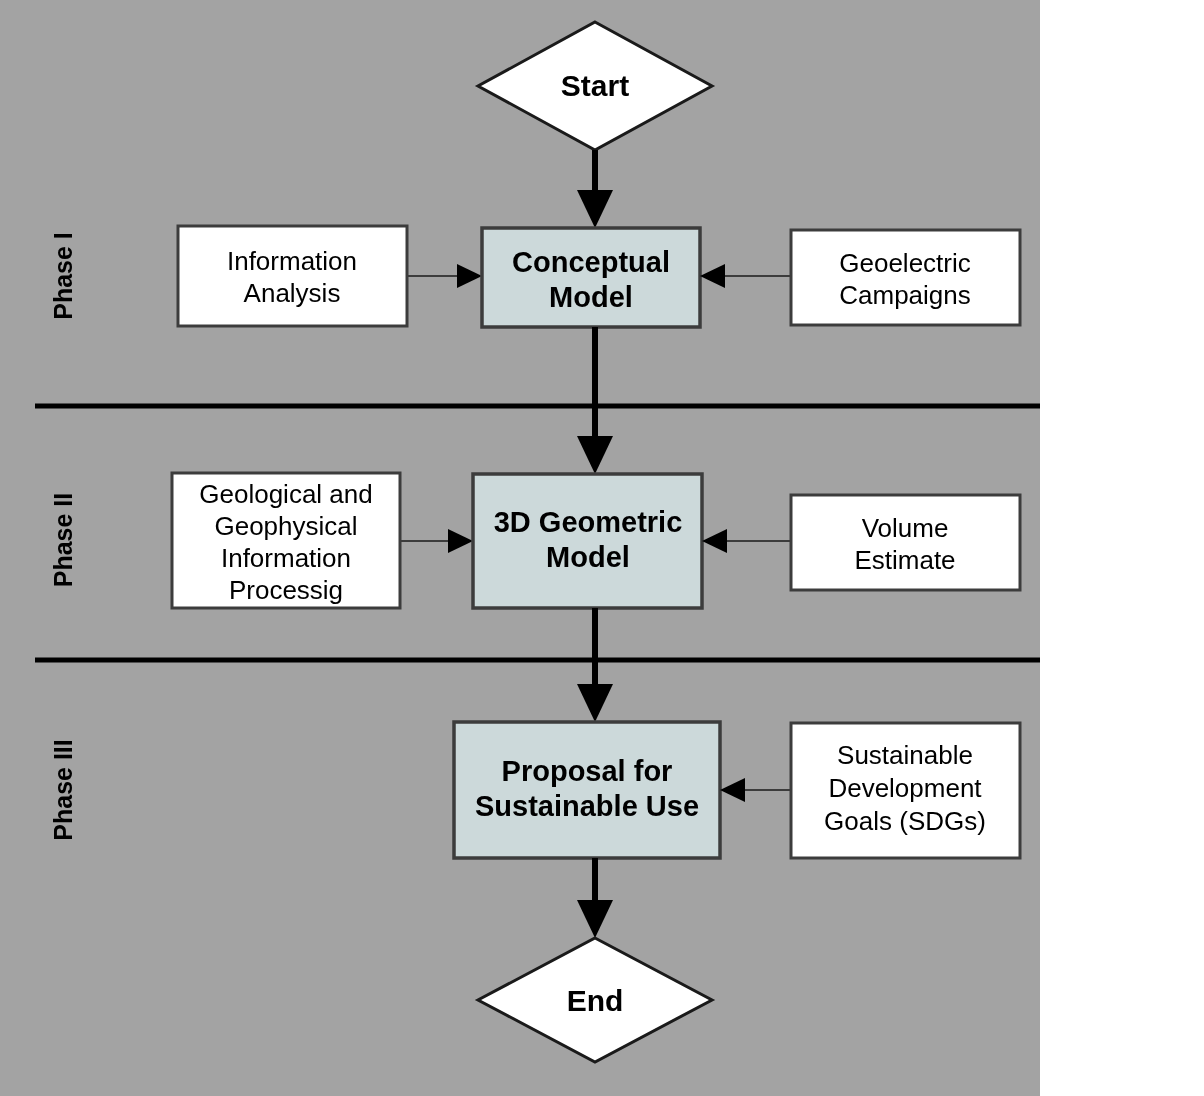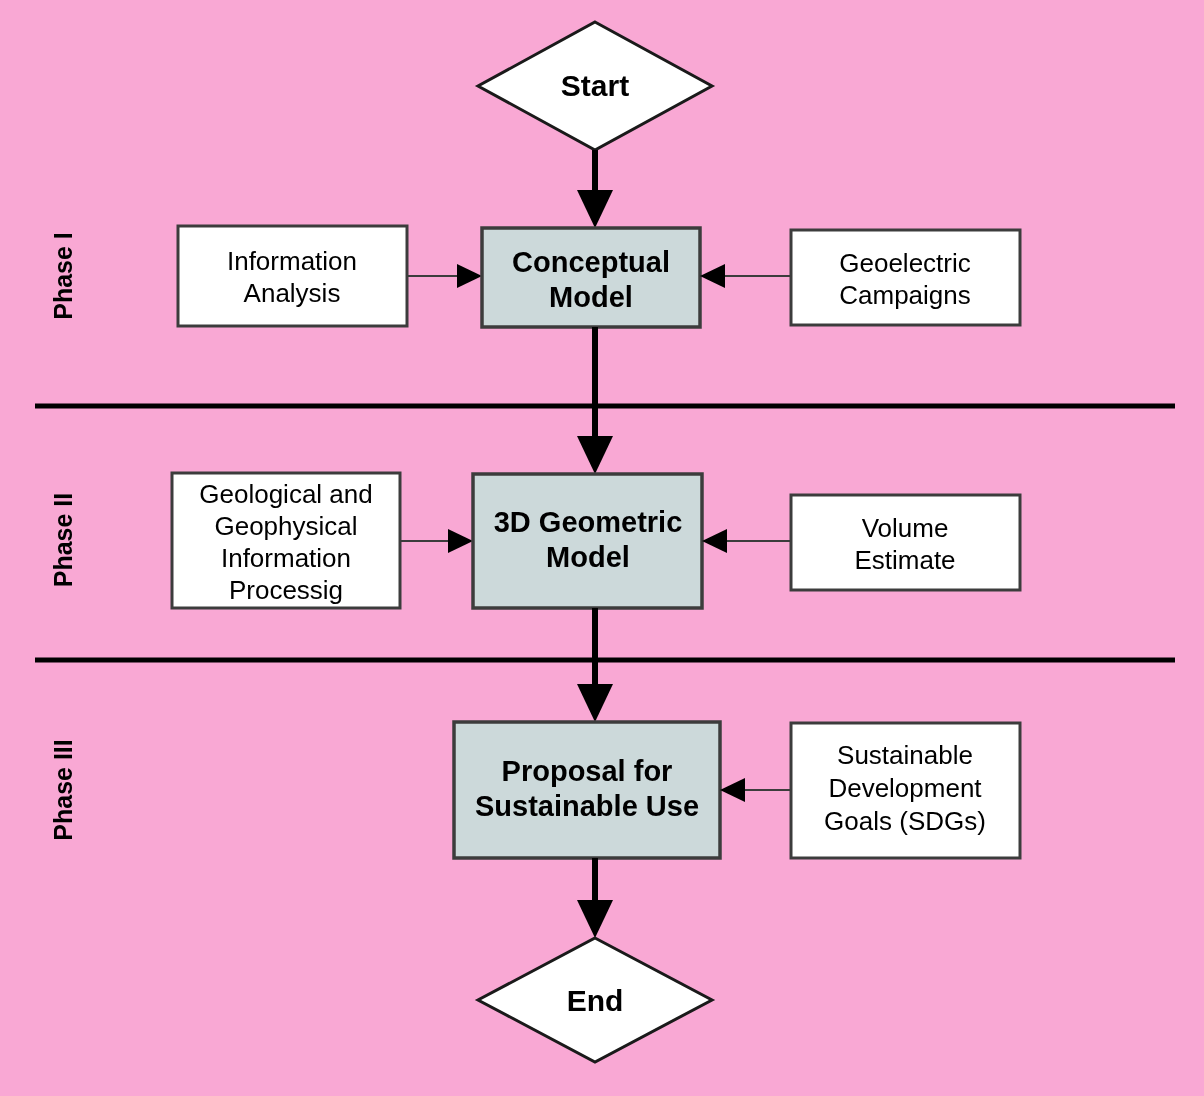--- a/index.html
+++ b/index.html
@@ -6,23 +6,23 @@
   html, body {
     margin: 0;
     padding: 0;
     background: #ffffff;
   }
   body {
     font-family: "Liberation Sans", sans-serif;
   }
   #flowchart-root {
     position: relative;
-    width: 1204px;
+    width: 1040px;
     height: 1096px;
-    background: #f9a8d4;
+    background: #a3a3a3;
     overflow: hidden;
   }
   svg#flow-svg {
     position: absolute;
     top: 0;
     left: 0;
     width: 1204px;
     height: 1096px;
     display: block;
   }

